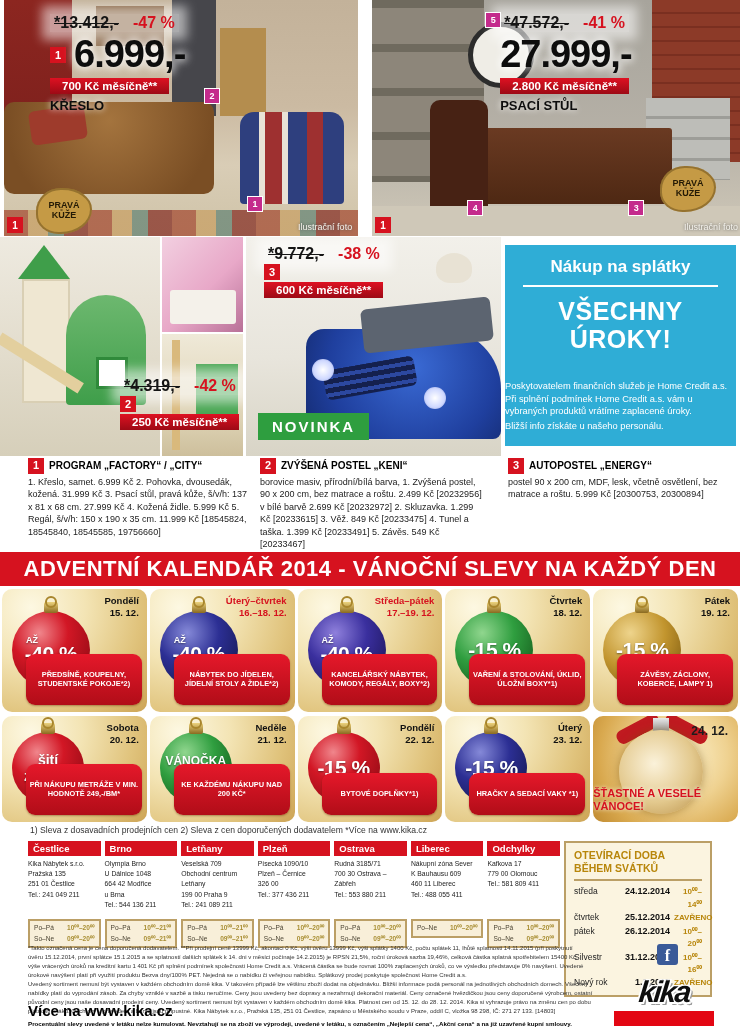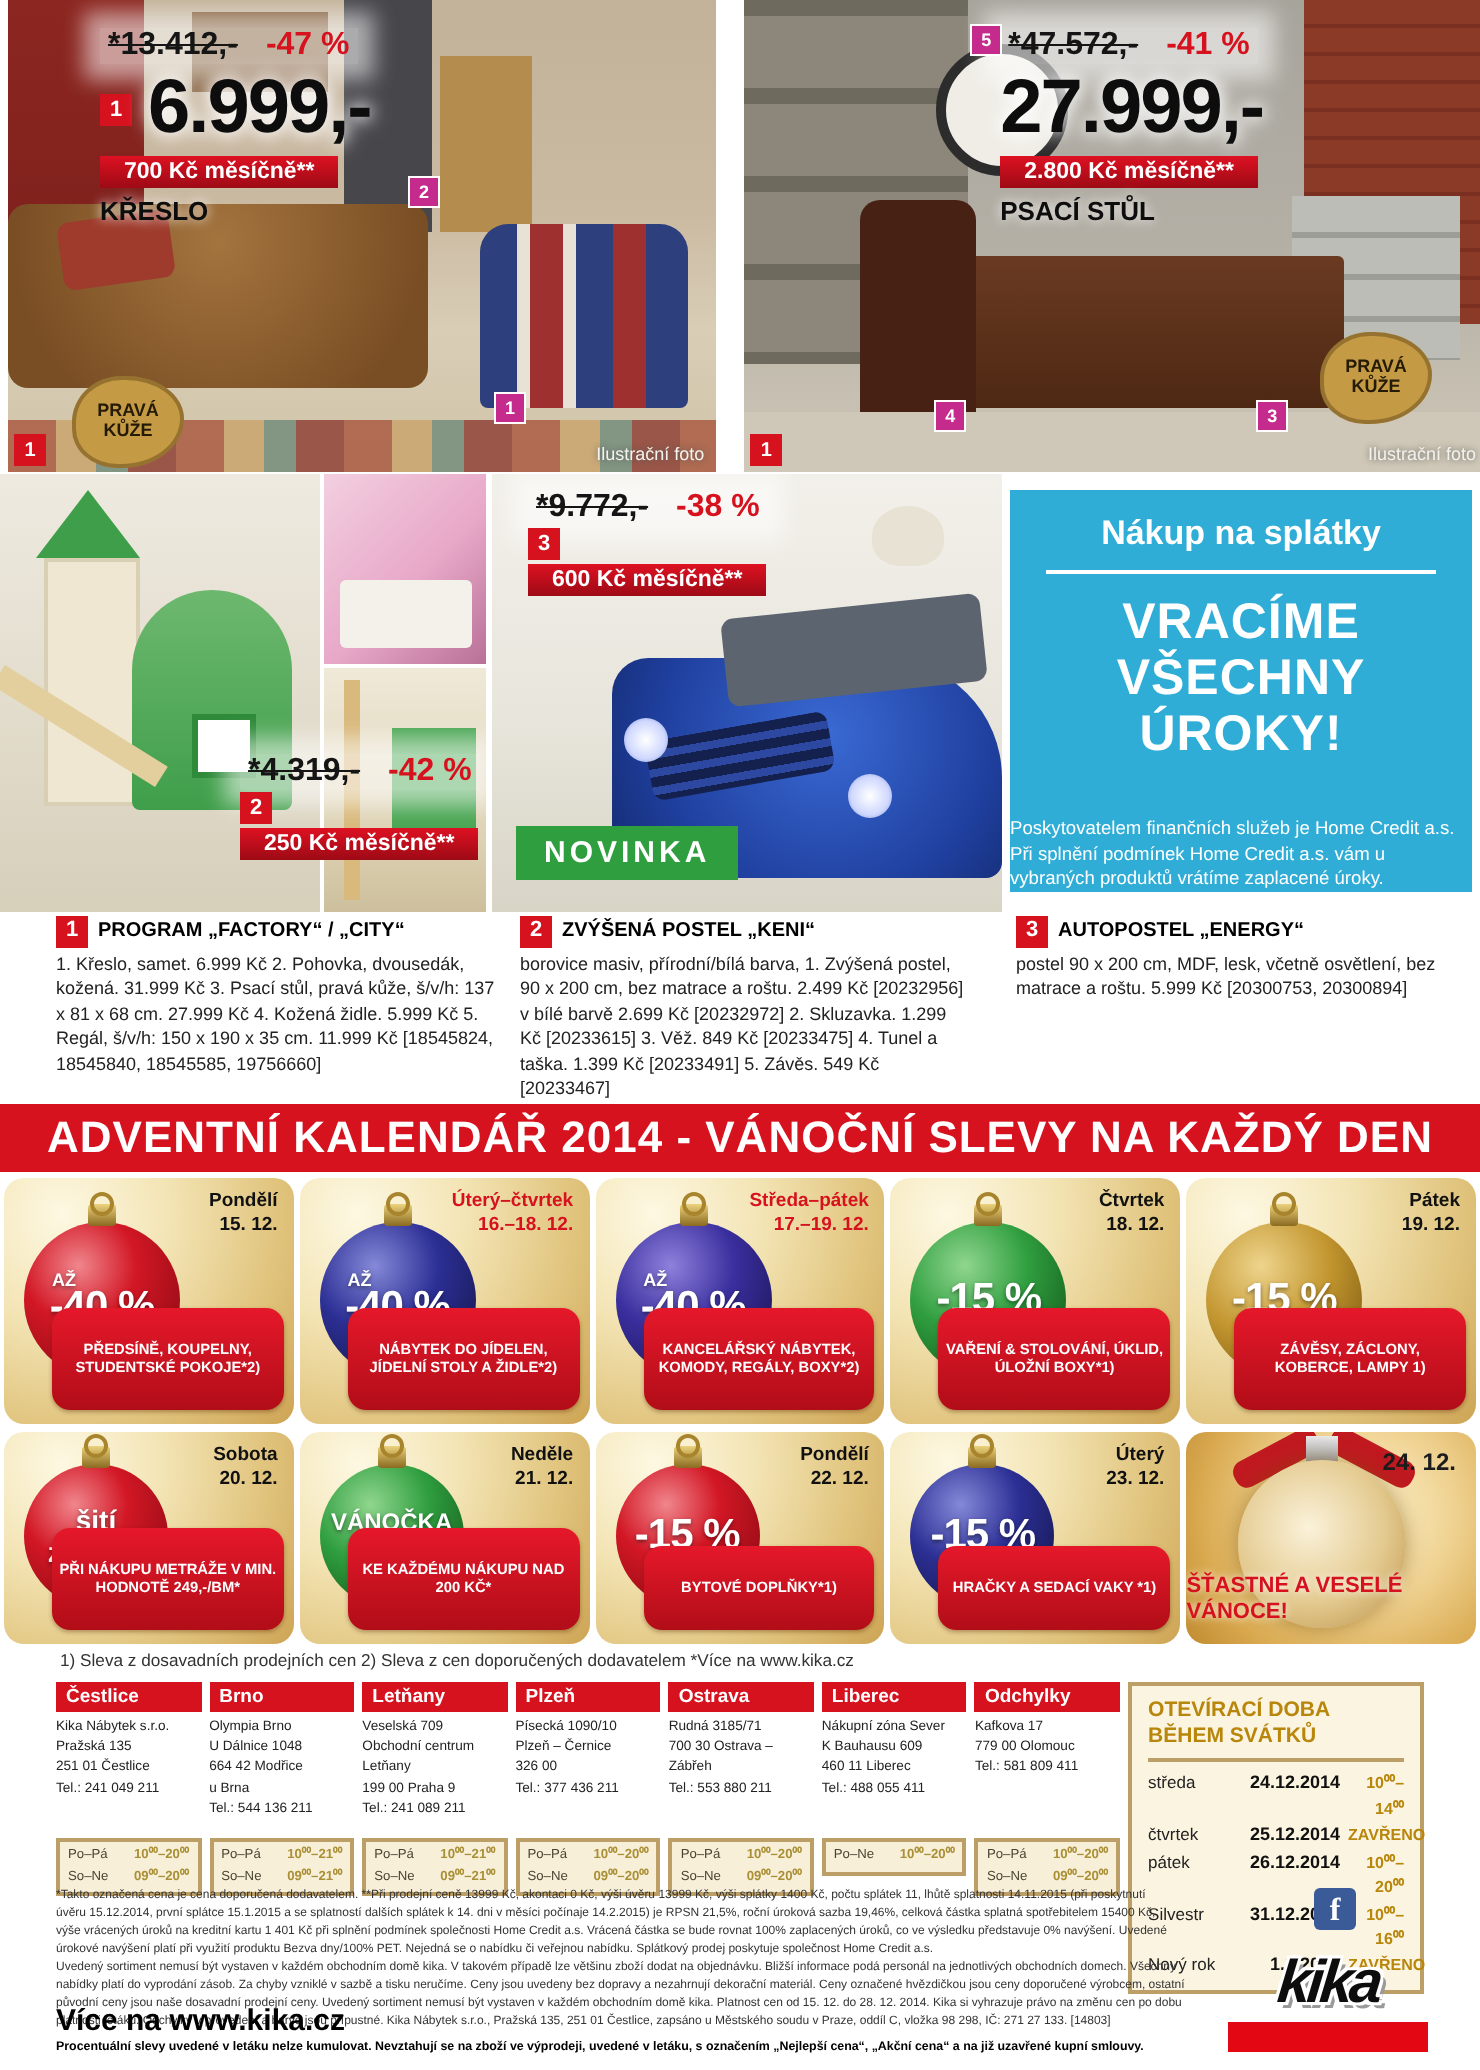--- a/index.html
+++ b/index.html
@@ -262,21 +262,20 @@
         </div>
         <span class="monthly">600 Kč měsíčně**</span>
       </div>
       <span class="novinka">NOVINKA</span>
     </div>
 
     <div class="bluebox">
       <h3>Nákup na splátky</h3>
       <div class="divider"></div>
       <div class="bb-title">
-        <div>VRACÍME</div>
         <div>VŠECHNY</div>
         <div>ÚROKY!</div>
       </div>
       <div class="bb-body">Poskytovatelem finančních služeb je Home Credit a.s. Při splnění podmínek Home Credit a.s. vám u vybraných produktů vrátíme zaplacené úroky.</div>
       <div class="bb-body2">Bližší info získáte u našeho personálu.</div>
     </div>
   </div>
 
   <div class="desc">
     <div class="desc-col c1">

